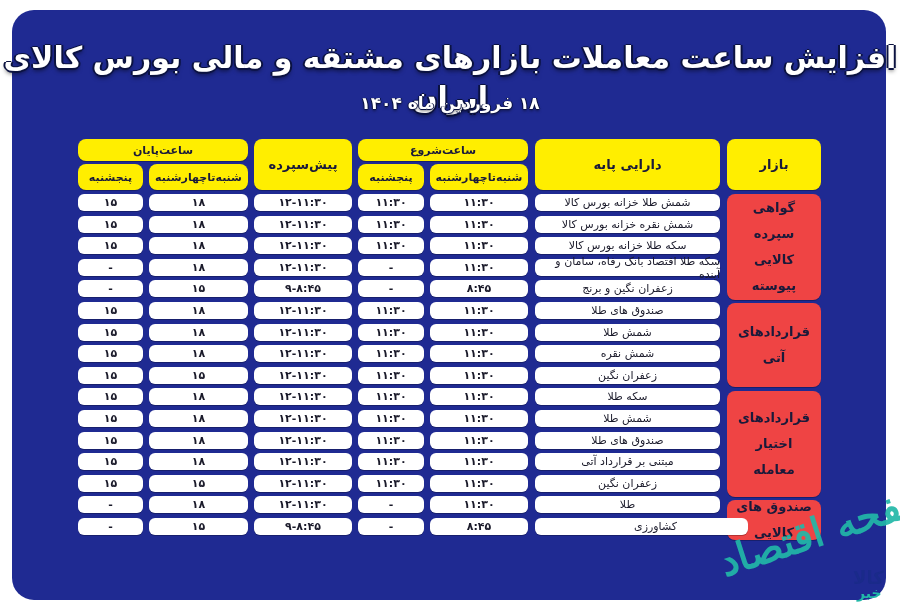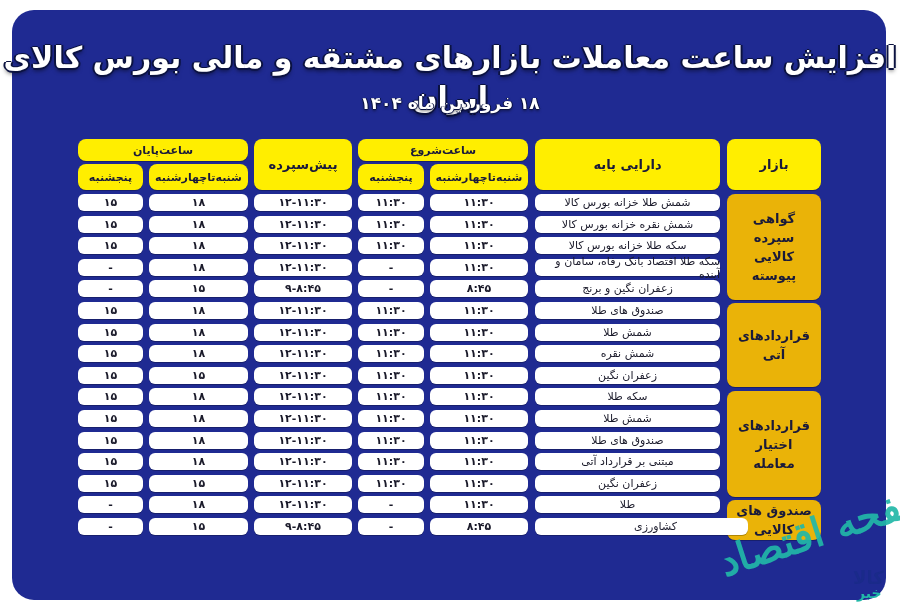--- a/index.html
+++ b/index.html
@@ -27,23 +27,23 @@
     direction: rtl; font-size: 11px; box-shadow: 0 1px 0 rgba(0,0,0,0.25);
   }
   .hcell.big { font-size: 13px; }
   .cell {
     position: absolute; background: #ffffff; border-radius: 6px; color: #1a1a2a;
     display: flex; align-items: center; justify-content: center; direction: rtl;
     font-size: 11px; height: 17px; box-shadow: 0 1px 0 rgba(0,0,0,0.25);
   }
   .cell.num { font-weight: bold; font-size: 11px; }
   .market {
-    position: absolute; background: #eab308; border-radius: 8px; color: #1a1a3a;
+    position: absolute; background: #ef4444; border-radius: 8px; color: #1a1a3a;
     font-weight: bold; display: flex; align-items: center; justify-content: center;
-    text-align: center; direction: rtl; font-size: 13px; line-height: 19px;
+    text-align: center; direction: rtl; font-size: 13px; line-height: 26px;
     box-shadow: 0 1px 0 rgba(0,0,0,0.25); padding: 0 6px; box-sizing: border-box;
   }
   .watermark {
     position: absolute; left: 705px; top: 495px; width: 190px; height: 110px; pointer-events: none;
   }
   .wm-text1 {
     position: absolute; left: 10px; top: 10px; font-size: 40px; font-weight: bold; color: #22b8a8;
     direction: rtl; transform: rotate(-18deg); opacity: 0.92; white-space: nowrap;
     font-family: "DejaVu Serif", serif;
   }

